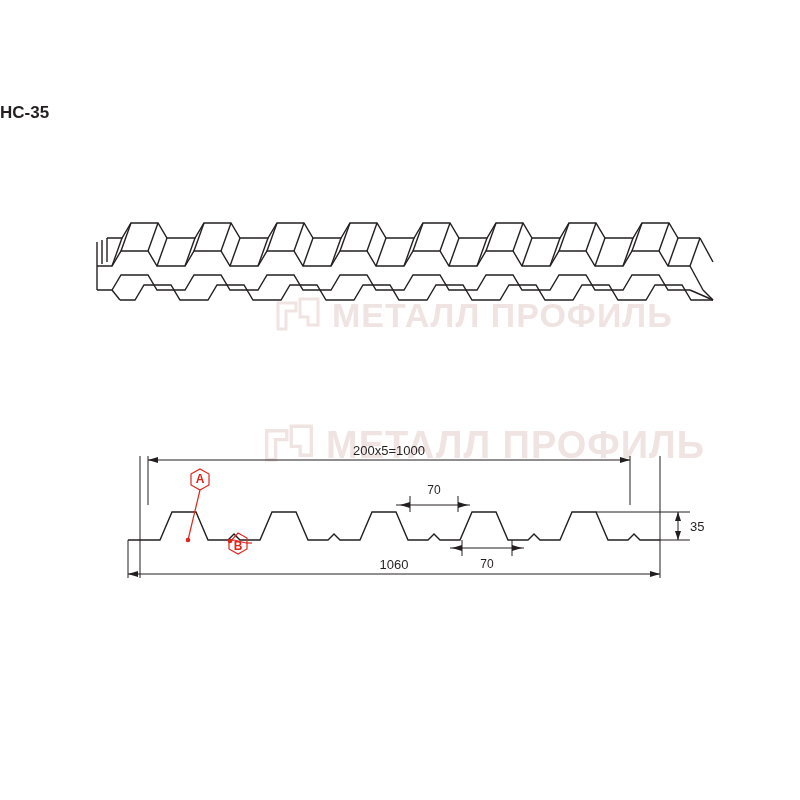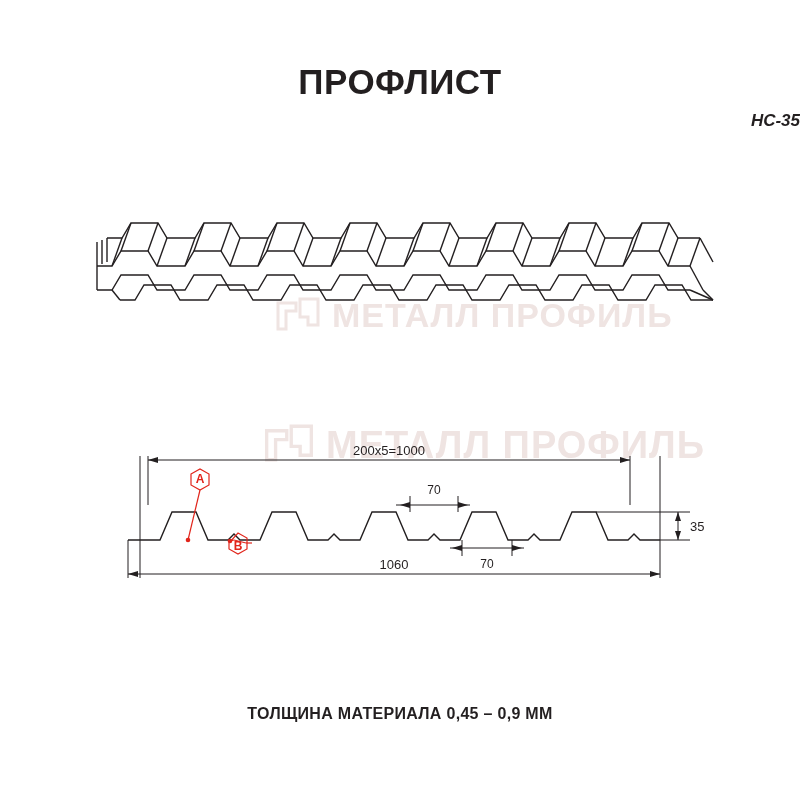--- a/index.html
+++ b/index.html
@@ -30,28 +30,27 @@
     left: 0;
     width: 800px;
     text-align: center;
     font-size: 35px;
     font-weight: bold;
     letter-spacing: 0.5px;
     color: #231f20;
   }
   .subtitle {
     position: absolute;
-    top: 111px;
+    top: 103px;
     left: 0;
     width: 800px;
-    text-align: right;
+    text-align: left;
     font-size: 17px;
     font-weight: bold;
     color: #231f20;
-    font-style: italic;
   }
 
   
   .footer-note {
     position: absolute;
     top: 705px;
     left: 0;
     width: 800px;
     text-align: center;
     font-size: 16px;
@@ -107,21 +106,20 @@
   .line { stroke: #231f20; fill: none; }
   .thin { stroke-width: 1; }
   .med { stroke-width: 1.4; }
   .red { stroke: #e1251b; fill: none; stroke-width: 1.2; }
 </style>
 </head>
 <body>
 
 <div class="sheet">
 
-  <div class="title">ПРОФЛИСТ</div>
   <div class="subtitle">НС-35</div>
 
   <div class="watermark wm-top">
     <span class="wm-logo">
       <svg width="44" height="34" viewBox="0 0 44 34">
         <path d="M2 32 L2 6 L20 6 L20 14 L10 14 L10 32 Z" fill="none" stroke="#efe4e2" stroke-width="3"></path>
         <path d="M24 2 L42 2 L42 28 L32 28 L32 20 L24 20 Z" fill="none" stroke="#efe4e2" stroke-width="3"></path>
       </svg>
     </span><span class="wm-text">МЕТАЛЛ ПРОФИЛЬ</span>
   </div>
@@ -306,15 +304,14 @@
     <g>
       <path class="red" d="M234 540 L246 543"></path>
       <path class="red" d="M246 543 L252 543"></path>
       <path class="red" d="M234 543 L234 549 L243 554 L252 549 L252 538 L243 533 Z" transform="translate(-5,0)"></path>
       <text class="callout-text" x="238" y="550" text-anchor="middle">B</text>
       <path class="red" d="M234 540 L230 541"></path>
       <circle cx="230" cy="541" r="2.3" fill="#e1251b"></circle>
     </g>
   </svg>
 
-  <div class="footer-note">ТОЛЩИНА МАТЕРИАЛА 0,45 – 0,9 ММ</div>
 
 </div>
 
 </body></html>

